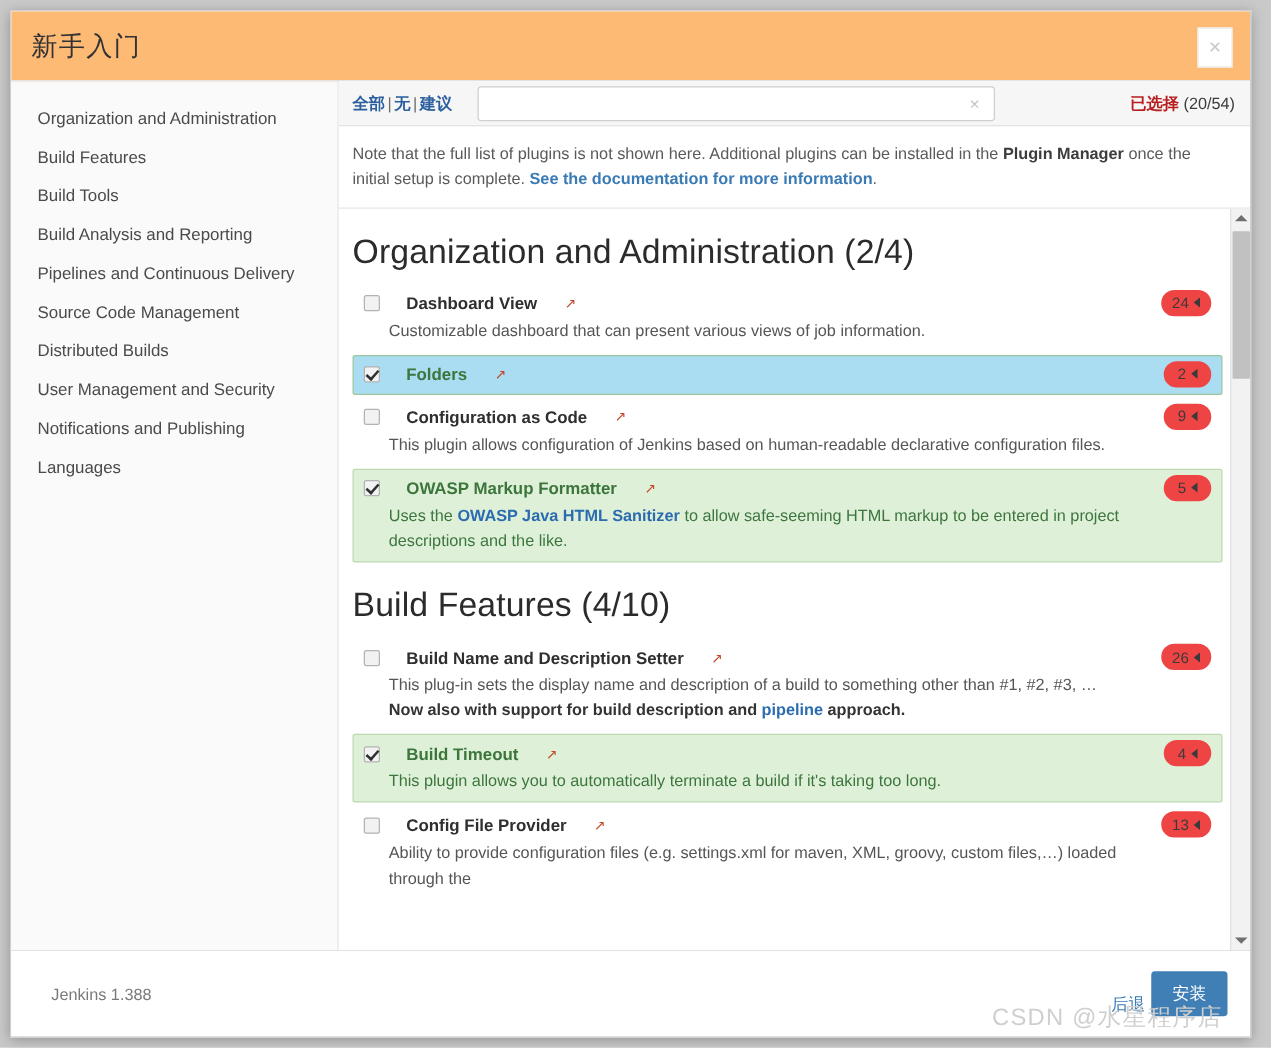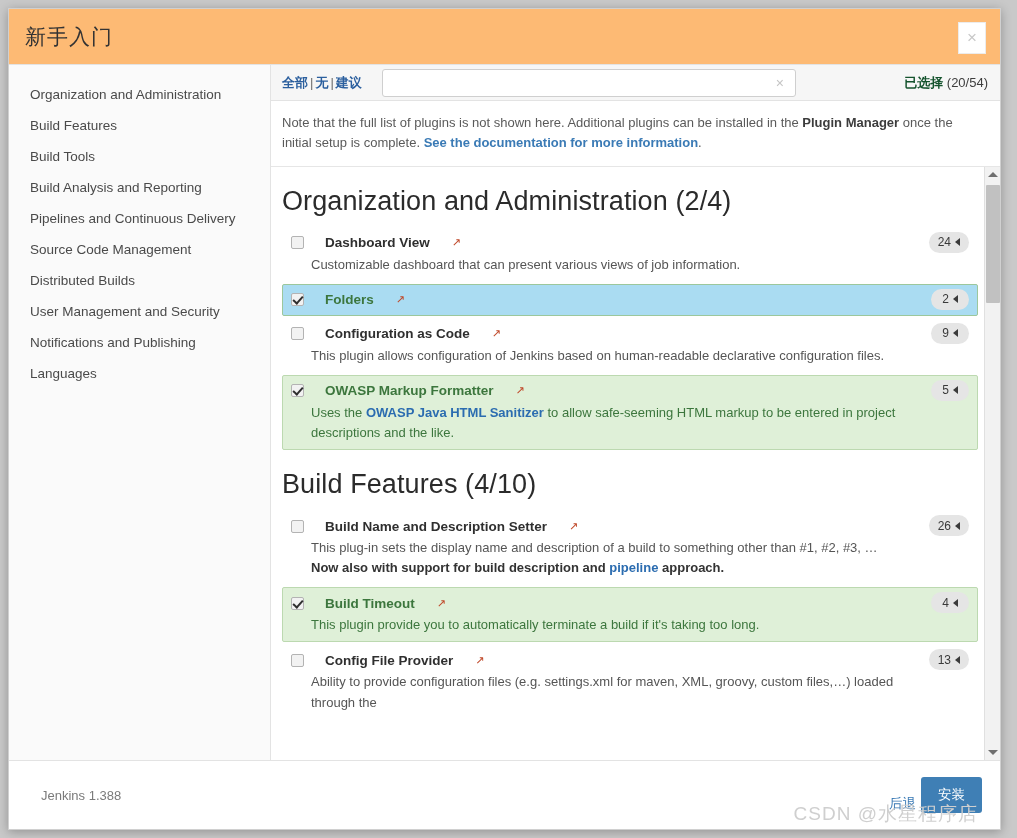--- a/index.html
+++ b/index.html
@@ -137,21 +137,21 @@
     line-height: 18px;
     cursor: pointer;
     user-select: none;
   }
   .selcount {
     margin-left: auto;
     font-size: 13px;
     white-space: nowrap;
     color: #3d3d3d;
   }
-  .selcount a { color: #14532d; text-decoration: none; font-weight: bold; cursor: pointer; }
+  .selcount a { color: #b91c1c; text-decoration: none; font-weight: bold; cursor: pointer; }
   .selcount .num { color: #3d3d3d; }
 
   
   .notice {
     flex: 0 0 auto;
     padding: 12px 28px 13px 11px;
     border-bottom: 1px solid #e6e6e6;
     font-size: 13px;
     line-height: 1.52;
     color: #5a5a5a;
@@ -223,21 +223,21 @@
     font-size: 11px;
     color: #c04a2b;
     margin-left: 1px;
     cursor: pointer;
   }
   .badge {
     position: absolute;
     right: 8px; top: 4px;
     min-width: 38px;
     height: 21px;
-    background: #e5e5e5;
+    background: #ef4444;
     border-radius: 11px;
     font-size: 12px;
     color: #3a3a3a;
     display: flex;
     align-items: center;
     justify-content: center;
     gap: 4px;
     padding: 0 9px;
     cursor: pointer;
   }
@@ -447,21 +447,21 @@
             <div class="plugin sel-green">
               <div class="plugin-head">
                 <span class="cb checked"></span>
                 <span class="pname">Build Timeout</span>
                 <span class="ext-icon">↗</span>
               </div>
               <div class="badge">
                 <span>4</span>
                 <span class="tri"></span>
               </div>
-              <div class="pdesc"><span>This plugin provide you to automatically terminate a build if it's taking too long.</span></div>
+              <div class="pdesc"><span>This plugin allows you to automatically terminate a build if it's taking too long.</span></div>
             </div>
             <div class="plugin">
               <div class="plugin-head">
                 <span class="cb"></span>
                 <span class="pname">Config File Provider</span>
                 <span class="ext-icon">↗</span>
               </div>
               <div class="badge">
                 <span>13</span>
                 <span class="tri"></span>

